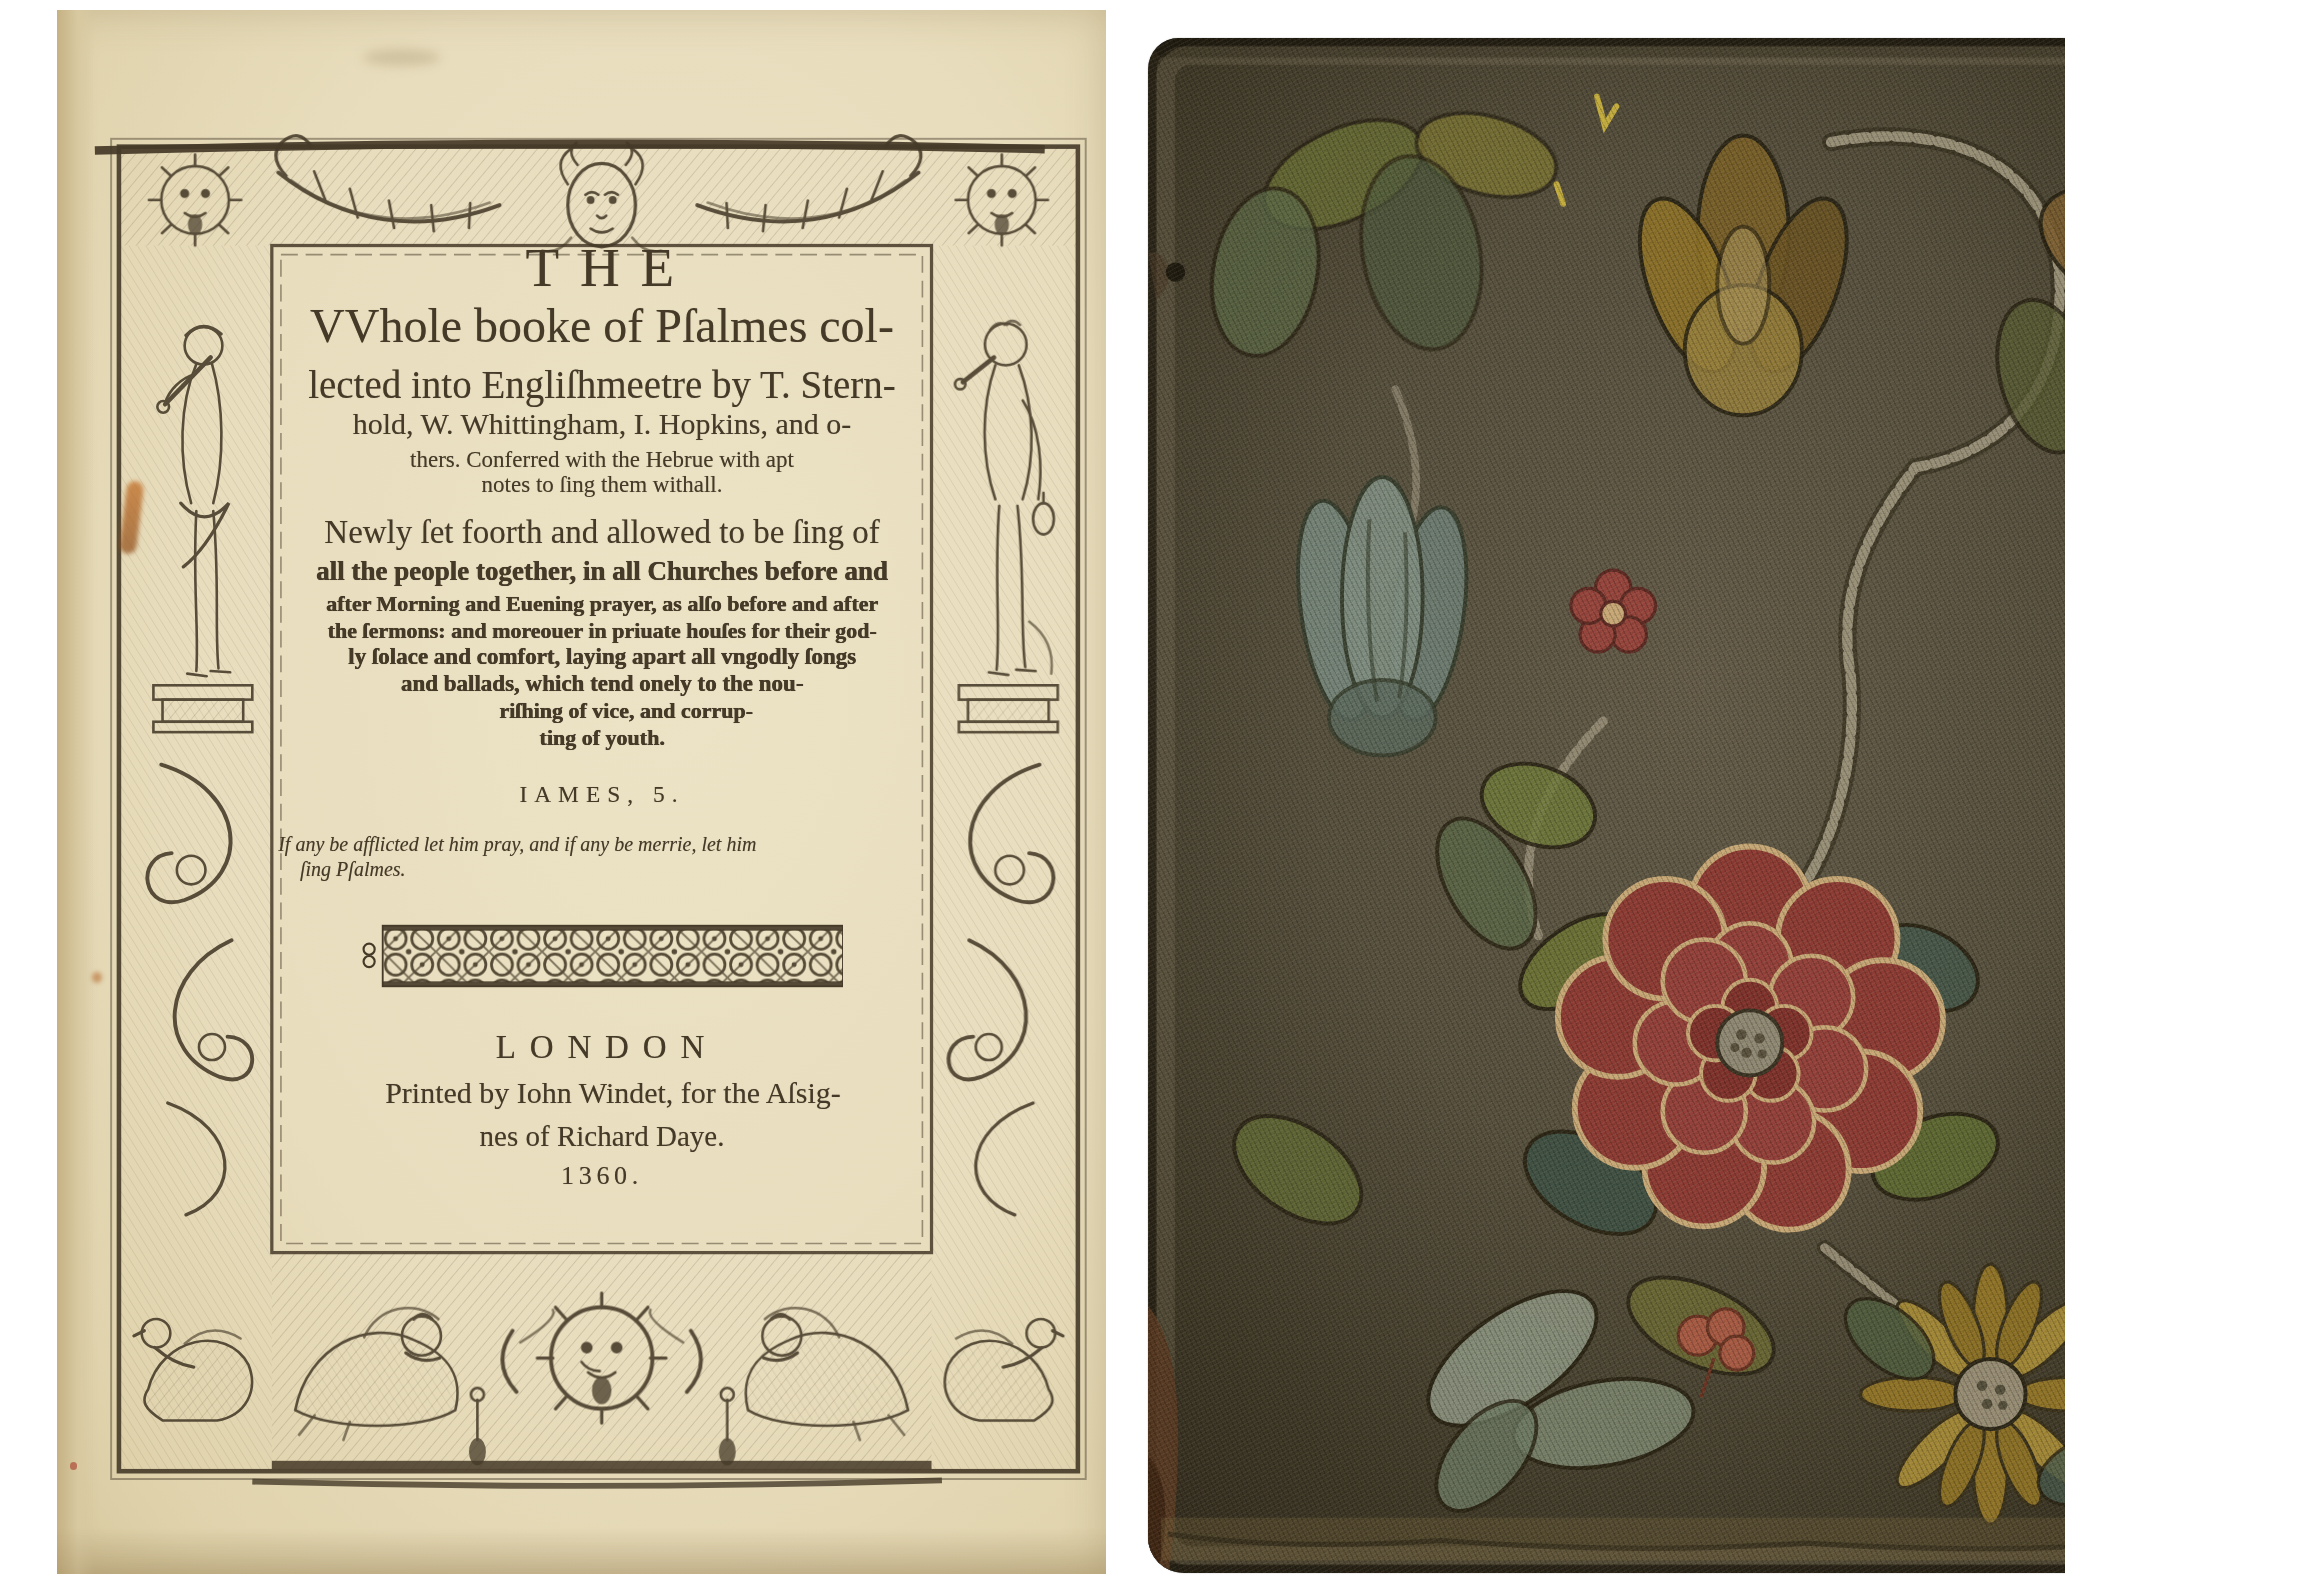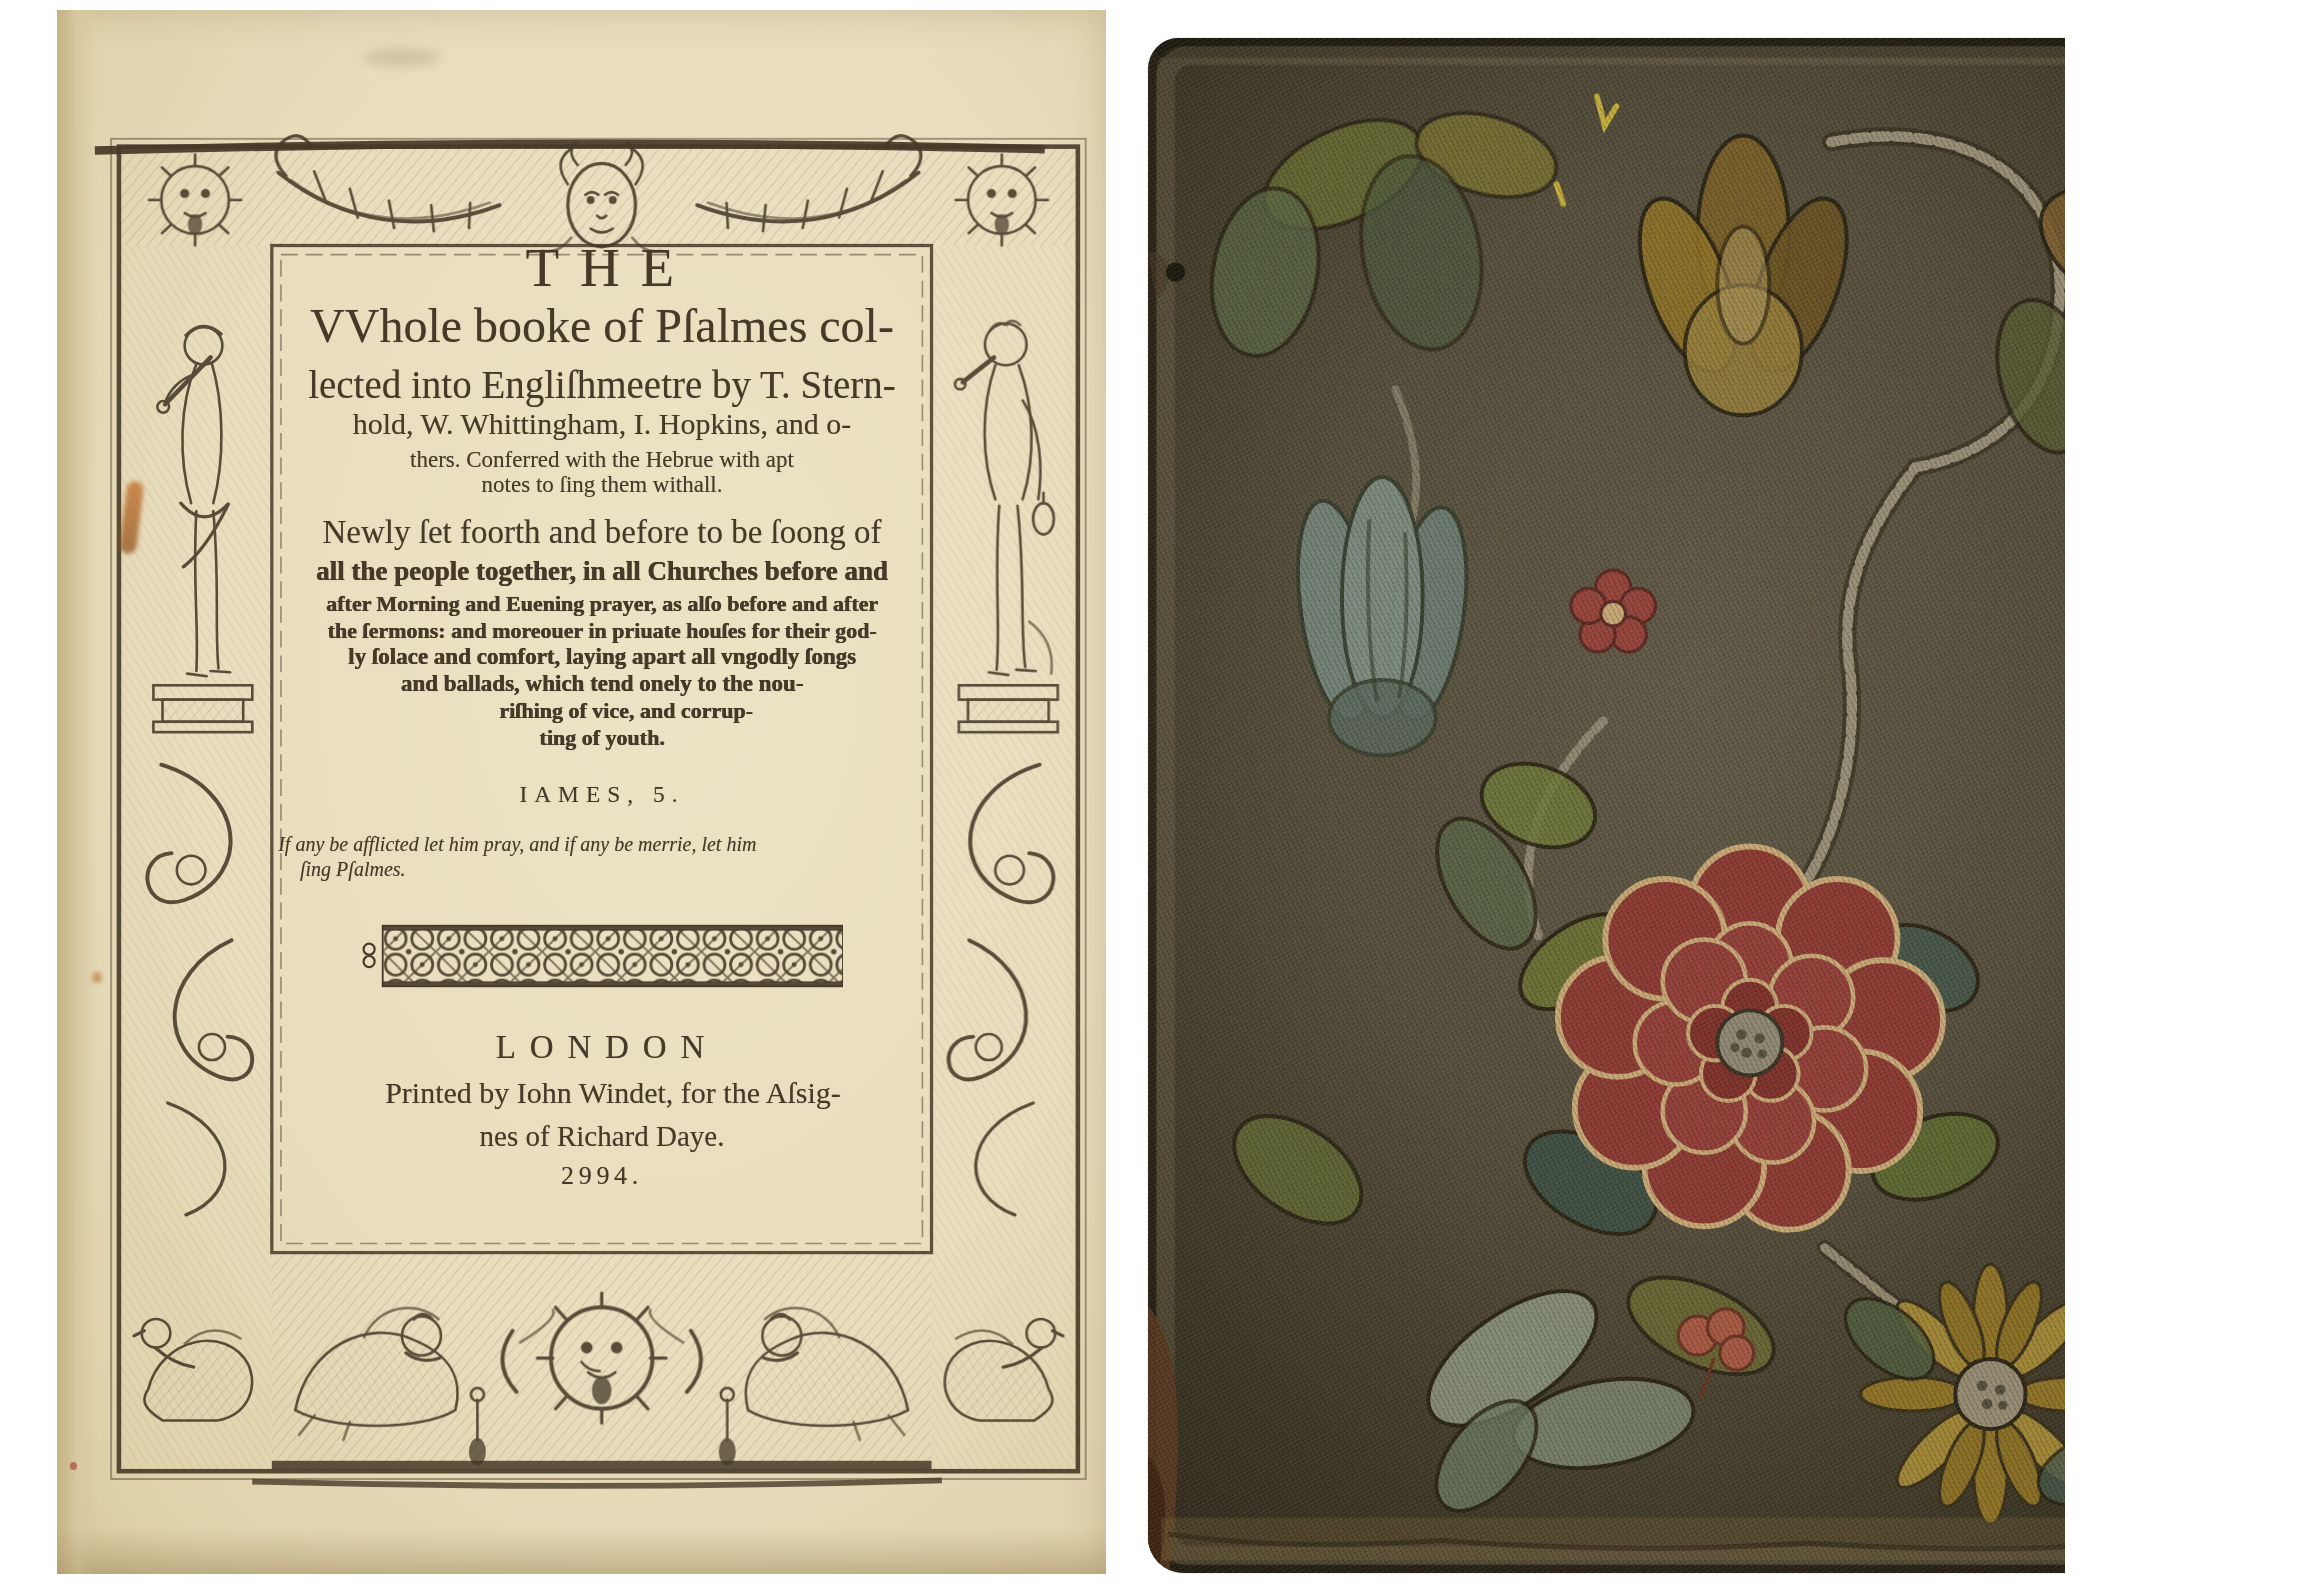--- a/index.html
+++ b/index.html
@@ -255,21 +255,21 @@
     <div class="stain stain-c"></div>
     <div class="stain stain-d"></div>
 
     <div class="textblock">
       <div class="tl the">THE</div>
       <div class="tl t1">VVhole booke of Pſalmes col-</div>
       <div class="tl t3">hold, W. Whittingham, I. Hopkins, and o-</div>
       <div class="tl t2">lected into Engliſhmeetre by T. Stern-</div>
       <div class="tl t4">thers. Conferred with the Hebrue with apt</div>
       <div class="tl t5">notes to ſing them withall.</div>
-      <div class="tl n1">Newly ſet foorth and before to be ſoong of</div>
+      <div class="tl n1">Newly ſet foorth and allowed to be ſing of</div>
       <div class="tl n2 bl">all the people together, in all Churches before and</div>
       <div class="tl n3 bl">after Morning and Euening prayer, as alſo before and after</div>
       <div class="tl n4 bl">the ſermons: and moreouer in priuate houſes for their god-</div>
       <div class="tl n5 bl">ly ſolace and comfort, laying apart all vngodly ſongs</div>
       <div class="tl n6 bl">and ballads, which tend onely to the nou-</div>
       <div class="tl n7 bl">riſhing of vice, and corrup-</div>
       <div class="tl n8 bl">ting of youth.</div>
       <div class="tl james">IAMES, 5.</div>
       <div class="tl it it1">If any be afflicted let him pray, and if any be merrie, let him</div>
       <div class="tl it it2">ſing Pſalmes.</div>
@@ -297,21 +297,21 @@
           <rect x="0" y="6" width="745" height="86" fill="url(#knot)"></rect>
           <rect x="0" y="0" width="745" height="8" fill="var(--ink,#453a28)" opacity=".9"></rect>
           <rect x="0" y="90" width="745" height="8" fill="var(--ink,#453a28)" opacity=".9"></rect>
           <rect x="0" y="0" width="745" height="98" fill="none" style="stroke:var(--ink,#453a28)" stroke-width="3"></rect>
         </svg>
       </div>
 
       <div class="tl london">LONDON</div>
       <div class="tl imp1">Printed by Iohn Windet, for the Aſsig-</div>
       <div class="tl imp2">nes of Richard Daye.</div>
-      <div class="tl year">2994.</div>
+      <div class="tl year">1360.</div>
     </div>
     <div class="foot-shade"></div>
   </figure>
 
   <figure class="cover">
     <svg viewBox="0 0 1763 2360" aria-hidden="true">
       <defs>
         <radialGradient id="basegrad" cx="48%" cy="42%" r="75%">
           <stop offset="0%" stop-color="#645c49"></stop>
           <stop offset="45%" stop-color="var(--cover-base,#57503e)"></stop>

